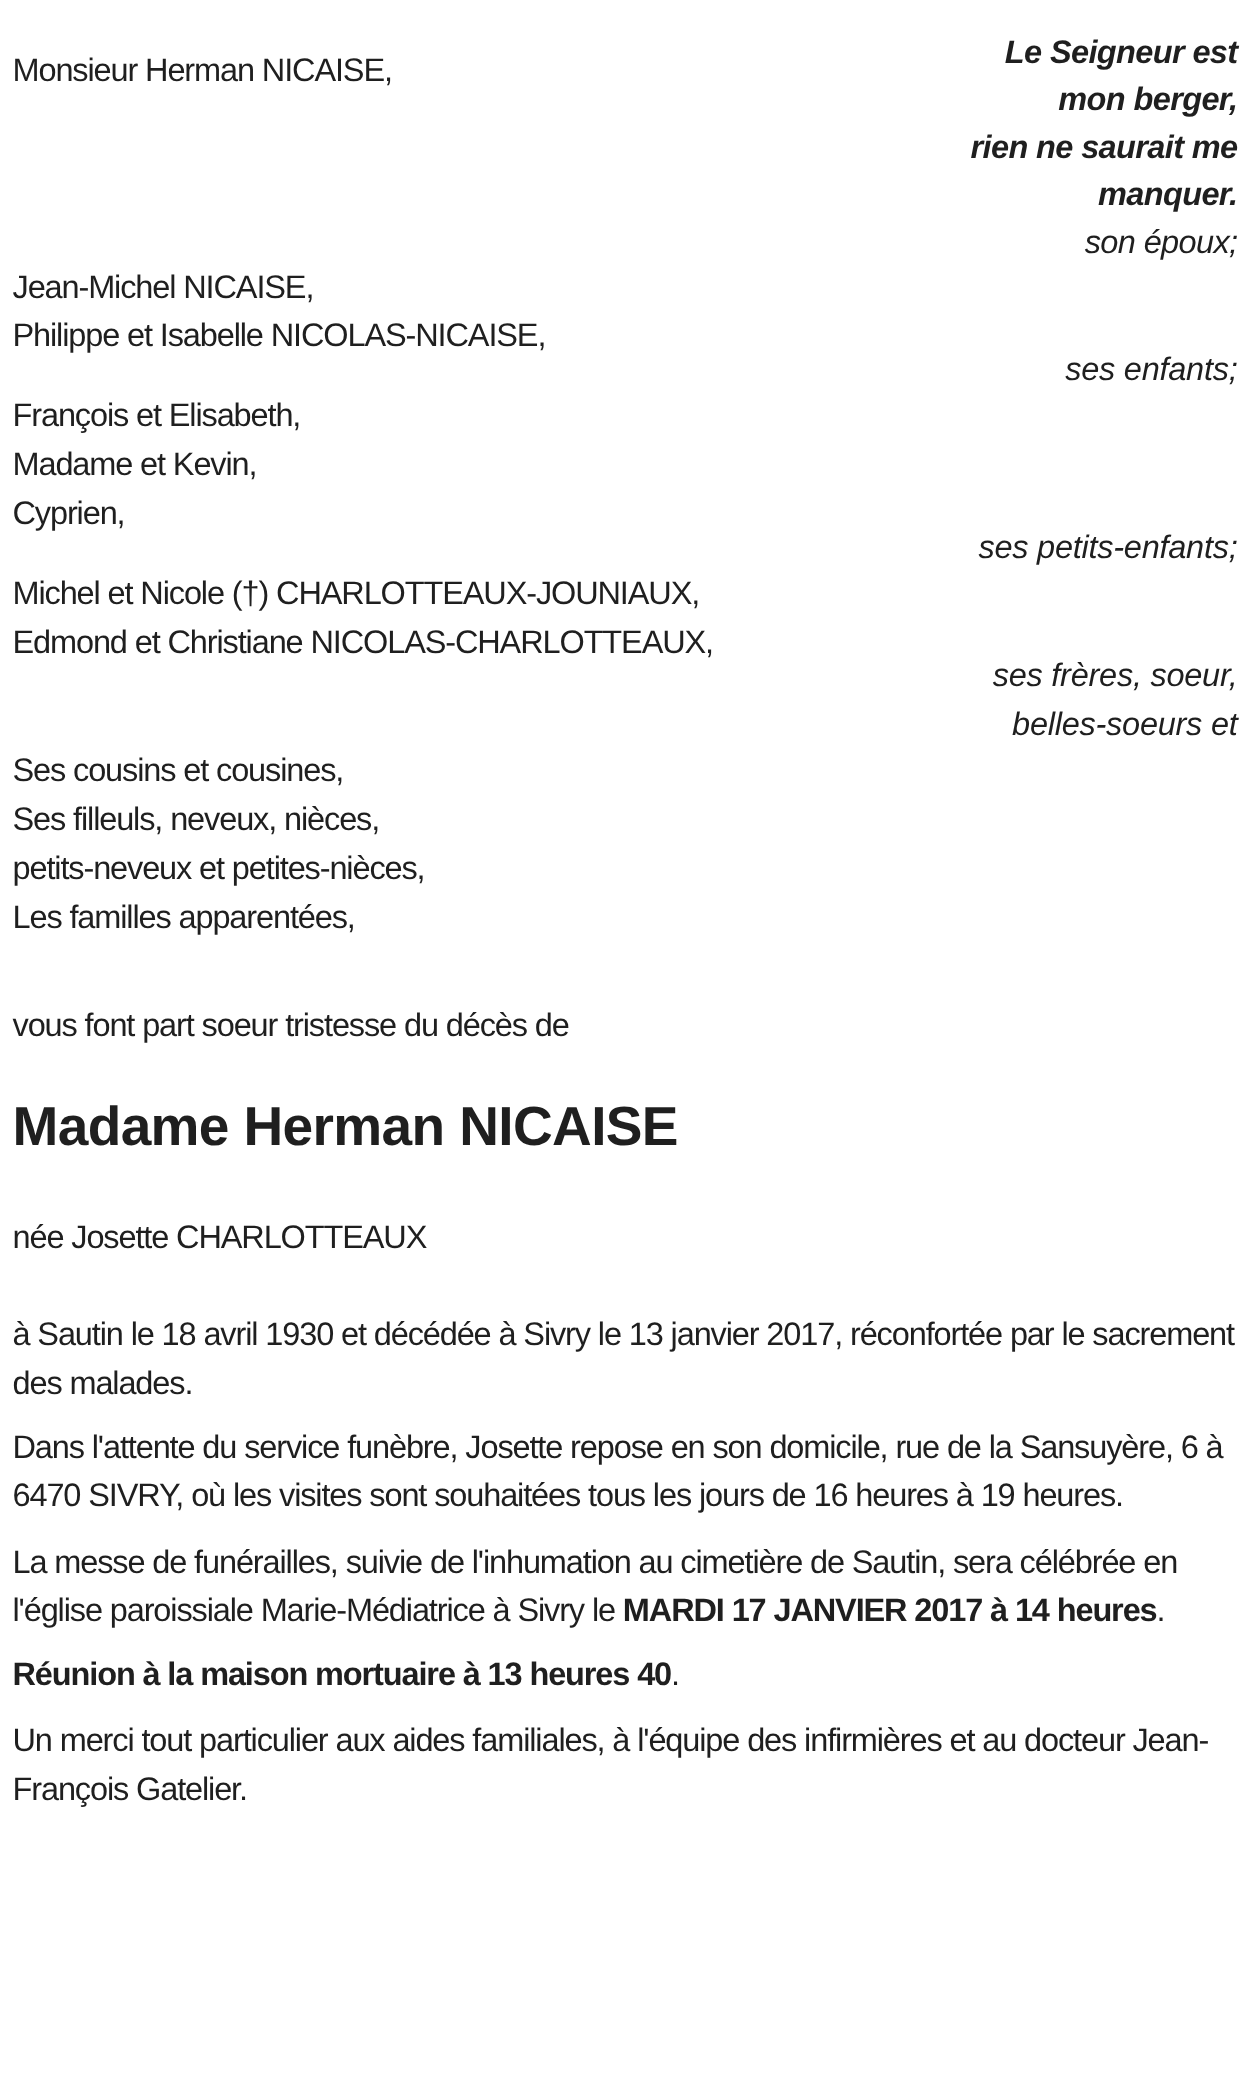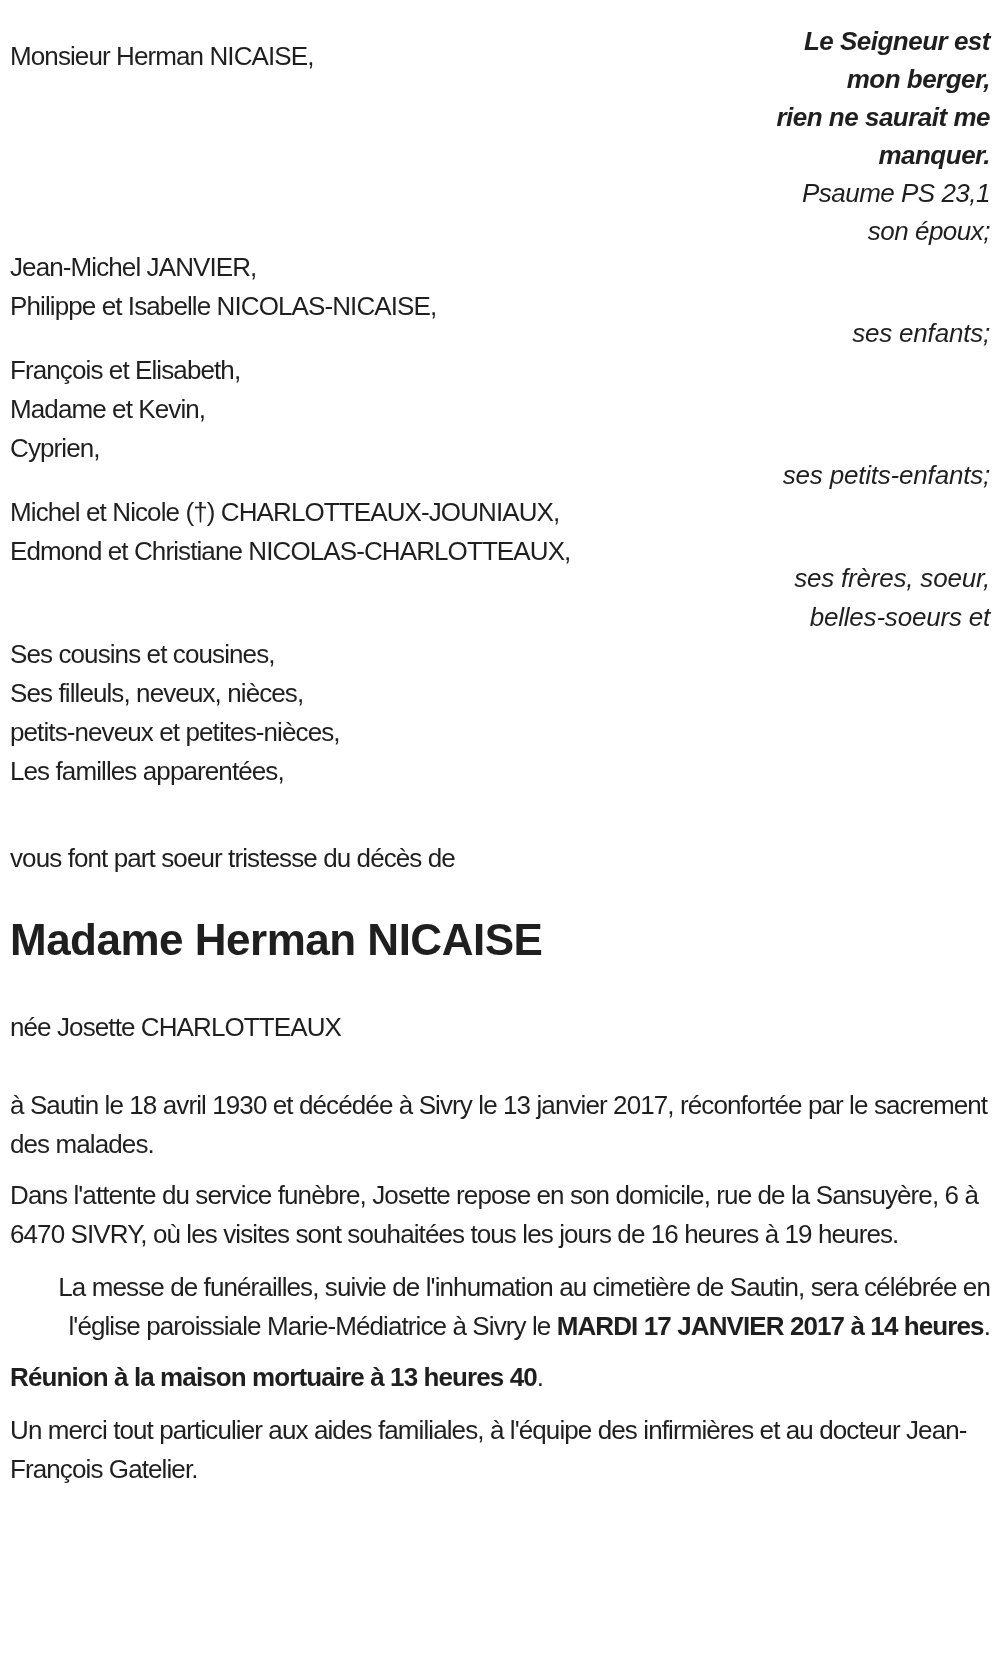--- a/index.html
+++ b/index.html
@@ -59,46 +59,45 @@
     font-size: 44px;
     line-height: 50px;
     font-weight: bold;
     letter-spacing: -0.5px;
   }
   .maiden { margin: 43px 0 0 0; }
   
   .para { margin: 0; line-height: 39px; }
   .para.p-life     { margin-top: 39px; }
   .para.p-repose   { margin-top: 12px; }
-  .para.p-mass     { margin-top: 14px; text-align: right; }
+  .para.p-mass     { margin-top: 14px; }
   .para.p-gather   { margin-top: 12px; }
   .para.p-thanks   { margin-top: 14px; }
   strong { font-weight: bold; }
 </style>
 </head>
 <body>
 
 <div class="page">
 
   <div class="header-row">
     <div class="spouse">Monsieur Herman NICAISE,</div>
     <div class="epigraph">
       <div class="quote-line">Le Seigneur est</div>
       <div class="quote-line">mon berger,</div>
       <div class="quote-line">rien ne saurait me</div>
       <div class="quote-line">manquer.</div>
-      <div class="source-line">Psaume PS 23,1</div>
       <div class="source-line">son époux;</div>
     </div>
   </div>
 
   <section class="family">
 
     <div>
-      <div class="member">Jean-Michel JANVIER,</div>
+      <div class="member">Jean-Michel NICAISE,</div>
       <div class="member">Philippe et Isabelle NICOLAS-NICAISE,</div>
       <div class="relation">ses enfants;</div>
     </div>
 
     <div>
       <div class="member">François et Elisabeth,</div>
       <div class="member">Madame et Kevin,</div>
       <div class="member">Cyprien,</div>
       <div class="relation">ses petits-enfants;</div>
     </div>

